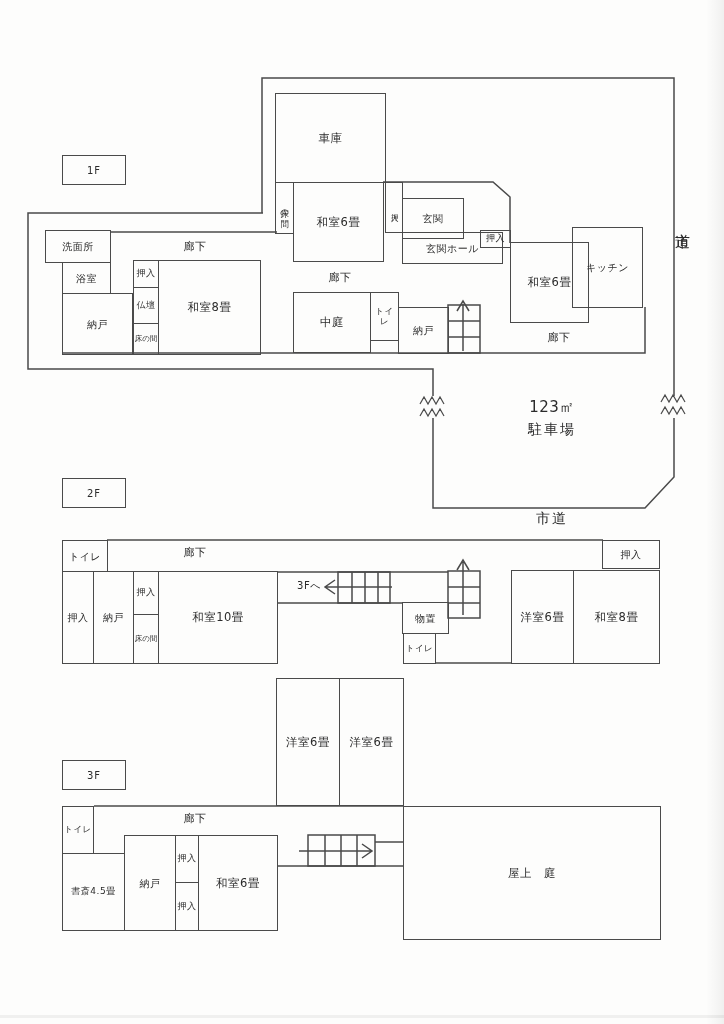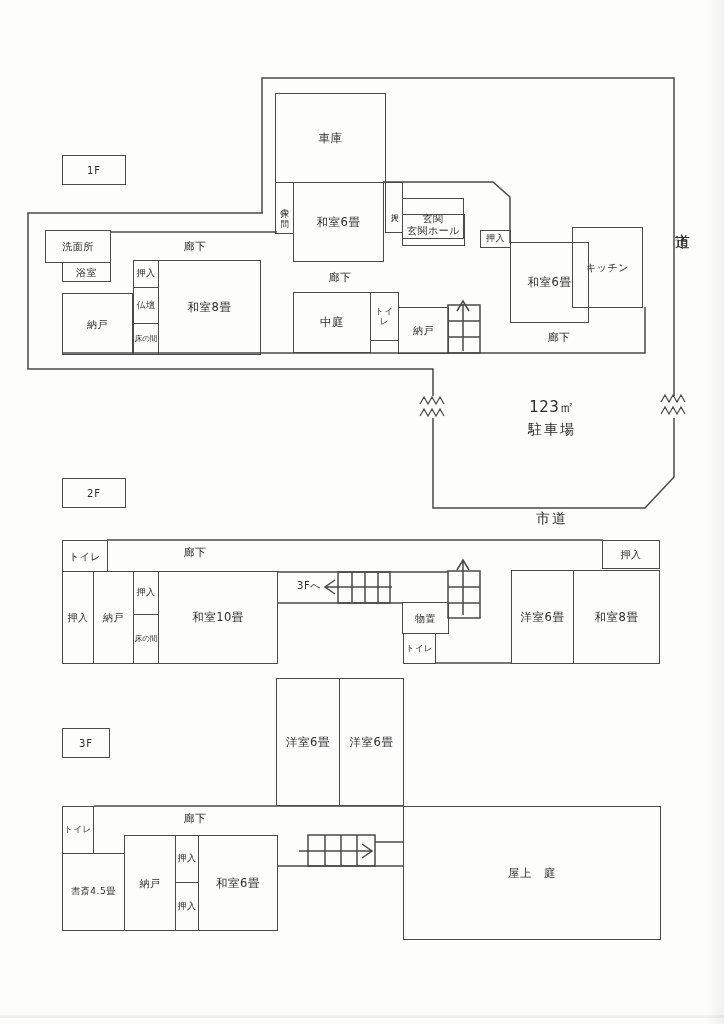--- a/index.html
+++ b/index.html
@@ -77,38 +77,38 @@
 
     <g>
       <rect x="308" y="835" width="67" height="31"></rect>
       <path d="M325 835 L325 866 M341 835 L341 866 M357 835 L357 866"></path>
       <path d="M299 851 L371 851 M362 844 L372 851 L362 858"></path>
     </g>
   </svg>
 
   <div class="fbox" style="left:62px;top:155px;width:64px;height:30px">1F</div>
   <div class="fbox" style="left:62px;top:478px;width:64px;height:30px">2F</div>
-  <div class="fbox" style="left:62px;top:728px;width:48px;height:30px">3F</div>
+  <div class="fbox" style="left:62px;top:760px;width:64px;height:30px">3F</div>
 
   <div class="lbl s13" style="left:515px;top:398px;width:74px;height:18px">123㎡</div>
   <div class="lbl s14" style="left:508px;top:419px;width:88px;height:22px">駐車場</div>
   <div class="lbl s14" style="left:514px;top:509px;width:76px;height:20px">市道</div>
   <div class="lbl s13 vtext" style="left:670px;top:196px;width:24px;height:52px">市道</div>
 
   <div class="room s12" style="left:275px;top:93px;width:111px;height:90px">車庫</div>
   <div class="room s8 vtext" style="left:275px;top:182px;width:19px;height:52px">床の間</div>
   <div class="room s12" style="left:293px;top:182px;width:91px;height:80px">和室6畳</div>
   <div class="room s7 vtext" style="left:385px;top:182px;width:18px;height:51px">押入</div>
   <div class="room s10" style="left:402px;top:198px;width:62px;height:41px">玄関</div>
-  <div class="room s10" style="left:402px;top:214px;width:63px;height:32px">玄関ホール</div>
+  <div class="room s10" style="left:402px;top:232px;width:101px;height:32px">玄関ホール</div>
   <div class="room s9" style="left:480px;top:230px;width:31px;height:18px">押入</div>
   <div class="room s12" style="left:510px;top:242px;width:79px;height:81px">和室6畳</div>
   <div class="room s10" style="left:572px;top:227px;width:71px;height:81px">キッチン</div>
   <div class="room s10" style="left:45px;top:230px;width:66px;height:33px">洗面所</div>
-  <div class="room s10" style="left:62px;top:262px;width:49px;height:20px">浴室</div>
+  <div class="room s10" style="left:62px;top:262px;width:49px;height:32px">浴室</div>
   <div class="room s10" style="left:62px;top:293px;width:71px;height:62px">納戸</div>
   <div class="room s9" style="left:133px;top:260px;width:26px;height:28px">押入</div>
   <div class="room s9" style="left:133px;top:287px;width:26px;height:37px">仏壇</div>
   <div class="room s7" style="left:133px;top:323px;width:26px;height:32px">床の間</div>
   <div class="room s12" style="left:158px;top:260px;width:103px;height:95px">和室8畳</div>
   <div class="room s12" style="left:293px;top:292px;width:78px;height:61px">中庭</div>
   <div class="room s8" style="left:370px;top:292px;width:29px;height:49px">トイレ</div>
   <div class="room s10" style="left:398px;top:307px;width:51px;height:47px">納戸</div>
   <div class="lbl" style="left:160px;top:238px;width:70px;height:16px">廊下</div>
   <div class="lbl" style="left:305px;top:269px;width:70px;height:16px">廊下</div>

